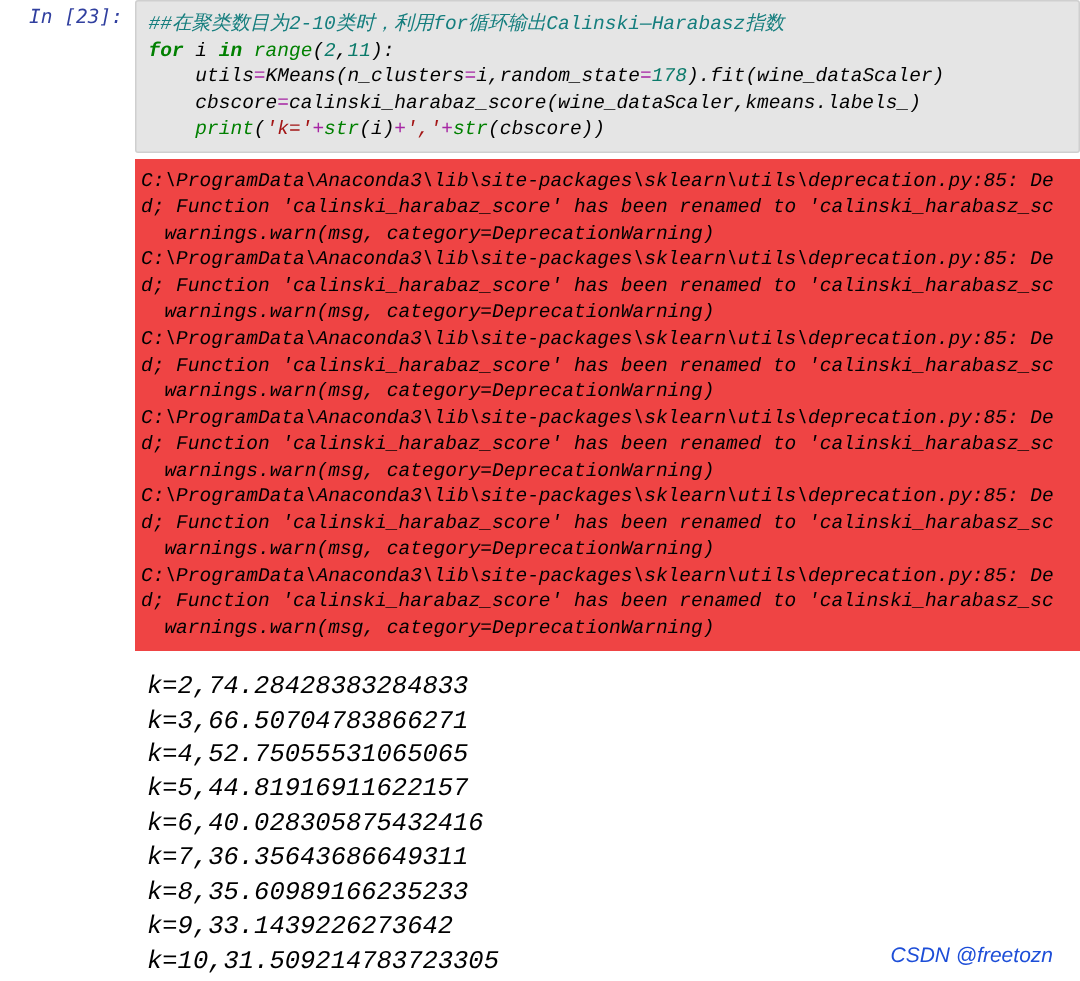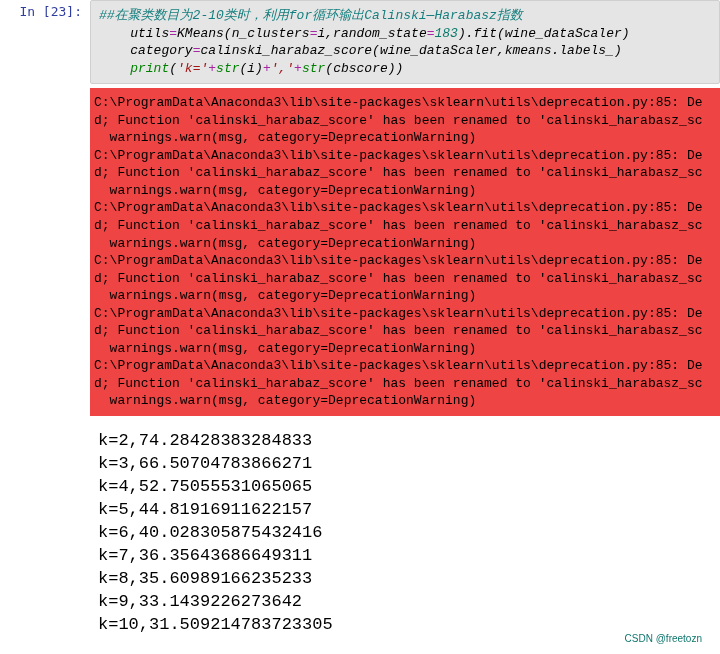--- a/index.html
+++ b/index.html
@@ -1,18 +1,19 @@
 <!DOCTYPE html>
 <html><head>
   <meta charset="utf-8">
   <style>
     * {
       margin: 0;
       padding: 0;
       box-sizing: border-box;
+      font-style: italic;
     }
     body {
       font-family: "SimSun", "Courier New", monospace;
       font-size: 13px;
       background: #fff;
       width: 720px;
       overflow: hidden;
     }
     .cell {
       display: flex;
@@ -71,40 +72,41 @@
       font-family: "SimSun", "Courier New", monospace;
       font-size: 17px;
       line-height: 1.35;
       white-space: pre;
       margin-top: 8px;
     }
     .watermark {
       position: absolute;
       right: 18px;
       bottom: 10px;
-      color: #0f766e;
-      font-size: 10px;
+      color: #1d4ed8;
+      font-size: 14px;
       font-family: sans-serif;
     }
     .container {
       position: relative;
       width: 720px;
       height: 654px;
     }
   </style>
 </head>
 <body>
 <div class="container">
 
 <div class="cell">
   <div class="prompt">In [23]:</div>
   <div class="input-area">
     <div class="code-line"><span class="c-comment">##在聚类数目为2-10类时，利用for循环输出Calinski—Harabasz指数</span></div>
-    <div class="code-line"><span>    </span><span class="c-id">utils</span><span class="c-op">=</span><span class="c-id">KMeans(n_clusters</span><span class="c-op">=</span><span class="c-id">i,random_state</span><span class="c-op">=</span><span class="c-num">183</span><span class="c-id">).fit(wine_dataScaler)</span></div>
-    <div class="code-line"><span>    </span><span class="c-id">category</span><span class="c-op">=</span><span class="c-id">calinski_harabaz_score(wine_dataScaler,kmeans.labels_)</span></div>
+    <div class="code-line"><span class="c-keyword">for</span><span class="c-id"> i </span><span class="c-keyword">in</span><span class="c-id"> </span><span class="c-builtin">range</span><span class="c-id">(</span><span class="c-num">2</span><span class="c-id">,</span><span class="c-num">11</span><span class="c-id">):</span></div>
+    <div class="code-line"><span>    </span><span class="c-id">utils</span><span class="c-op">=</span><span class="c-id">KMeans(n_clusters</span><span class="c-op">=</span><span class="c-id">i,random_state</span><span class="c-op">=</span><span class="c-num">178</span><span class="c-id">).fit(wine_dataScaler)</span></div>
+    <div class="code-line"><span>    </span><span class="c-id">cbscore</span><span class="c-op">=</span><span class="c-id">calinski_harabaz_score(wine_dataScaler,kmeans.labels_)</span></div>
     <div class="code-line"><span>    </span><span class="c-builtin">print</span><span class="c-id">(</span><span class="c-str">'k='</span><span class="c-op">+</span><span class="c-builtin">str</span><span class="c-id">(i)</span><span class="c-op">+</span><span class="c-str">','</span><span class="c-op">+</span><span class="c-builtin">str</span><span class="c-id">(cbscore))</span></div>
   </div>
 </div>
 
 <div class="output-block">
   <div class="output-prompt"></div>
   <div class="stderr" id="stderr">C:\ProgramData\Anaconda3\lib\site-packages\sklearn\utils\deprecation.py:85: De
 d; Function 'calinski_harabaz_score' has been renamed to 'calinski_harabasz_sc
   warnings.warn(msg, category=DeprecationWarning)
 C:\ProgramData\Anaconda3\lib\site-packages\sklearn\utils\deprecation.py:85: De

